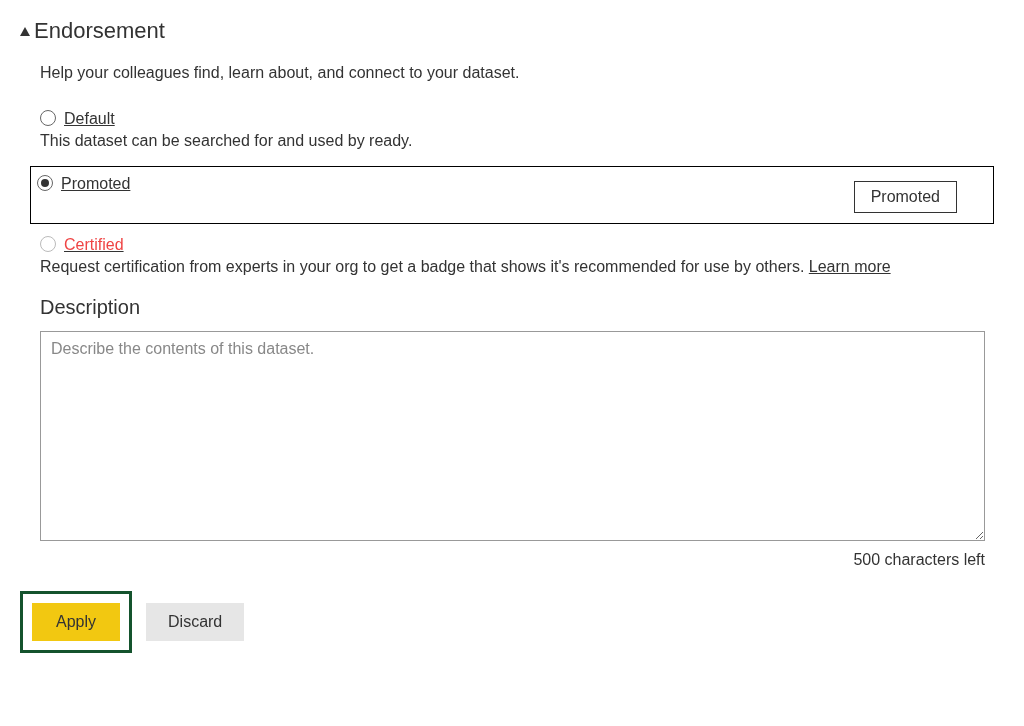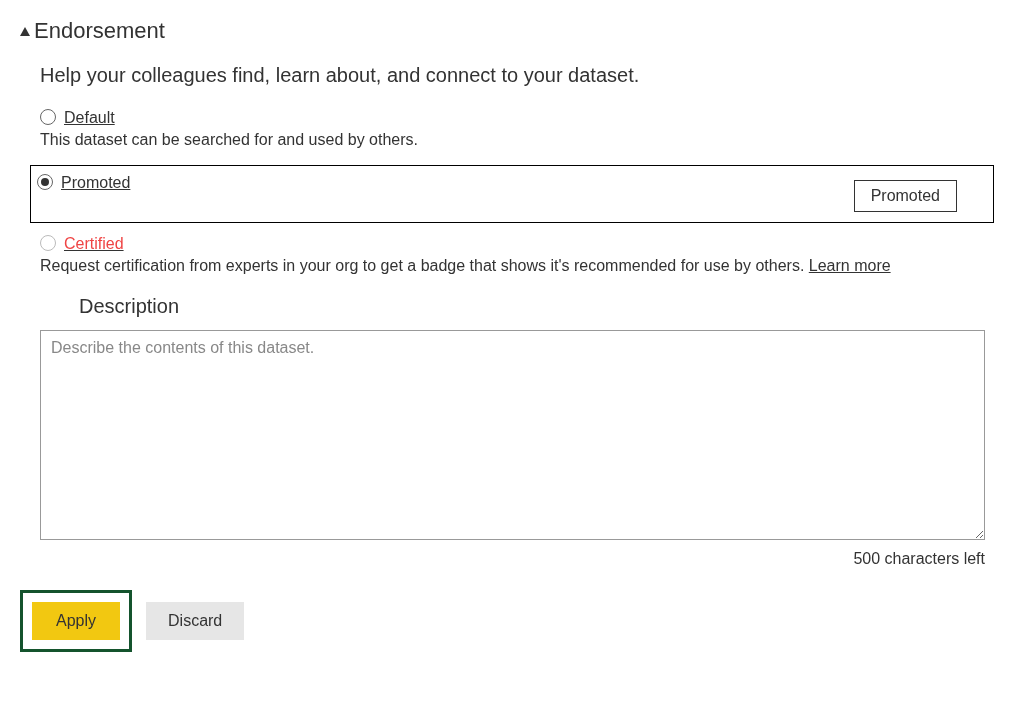--- a/index.html
+++ b/index.html
@@ -33,23 +33,23 @@
     }
     .section-title {
       font-size: 22px;
       font-weight: 400;
       color: #333;
     }
     .content-block {
       padding-left: 20px;
     }
     .help-text {
-      font-size: 20px;
-      color: #333;
-      margin-bottom: 22px;
+      font-size: 16px;
+      color: #333;
+      margin-bottom: 28px;
     }
     .radio-option {
       margin-bottom: 16px;
       position: relative;
     }
     .radio-row {
       display: flex;
       align-items: flex-start;
       gap: 8px;
       text-decoration: underline;
@@ -114,21 +114,20 @@
     .learn-more {
       text-decoration: underline;
       color: #333;
     }
     .desc-title {
       font-size: 20px;
       font-weight: 400;
       color: #333;
       margin-top: 20px;
       margin-bottom: 12px;
-      margin-left: 39px;
     }
     .desc-textarea {
       width: 945px;
       height: 210px;
       border: 1px solid #999;
       font-family: inherit;
       font-size: 16px;
       padding: 8px 10px;
       resize: both;
       color: #333;
@@ -187,21 +186,21 @@
 </div>
 
 <div class="content-block">
   <div class="help-text">Help your colleagues find, learn about, and connect to your dataset.</div>
 
   <div class="radio-option">
     <div class="radio-row">
       <span class="radio-circle"></span>
       <span class="radio-label">Default</span>
     </div>
-    <div class="radio-desc">This dataset can be searched for and used by others.</div>
+    <div class="radio-desc">This dataset can be searched for and used by ready.</div>
   </div>
 
   <div class="highlight-box">
     <div class="promoted-inner">
       <div class="promoted-left">
         <div class="radio-row">
           <span class="radio-circle selected"></span>
           <span class="radio-label">Promoted</span>
         </div>
       </div>

